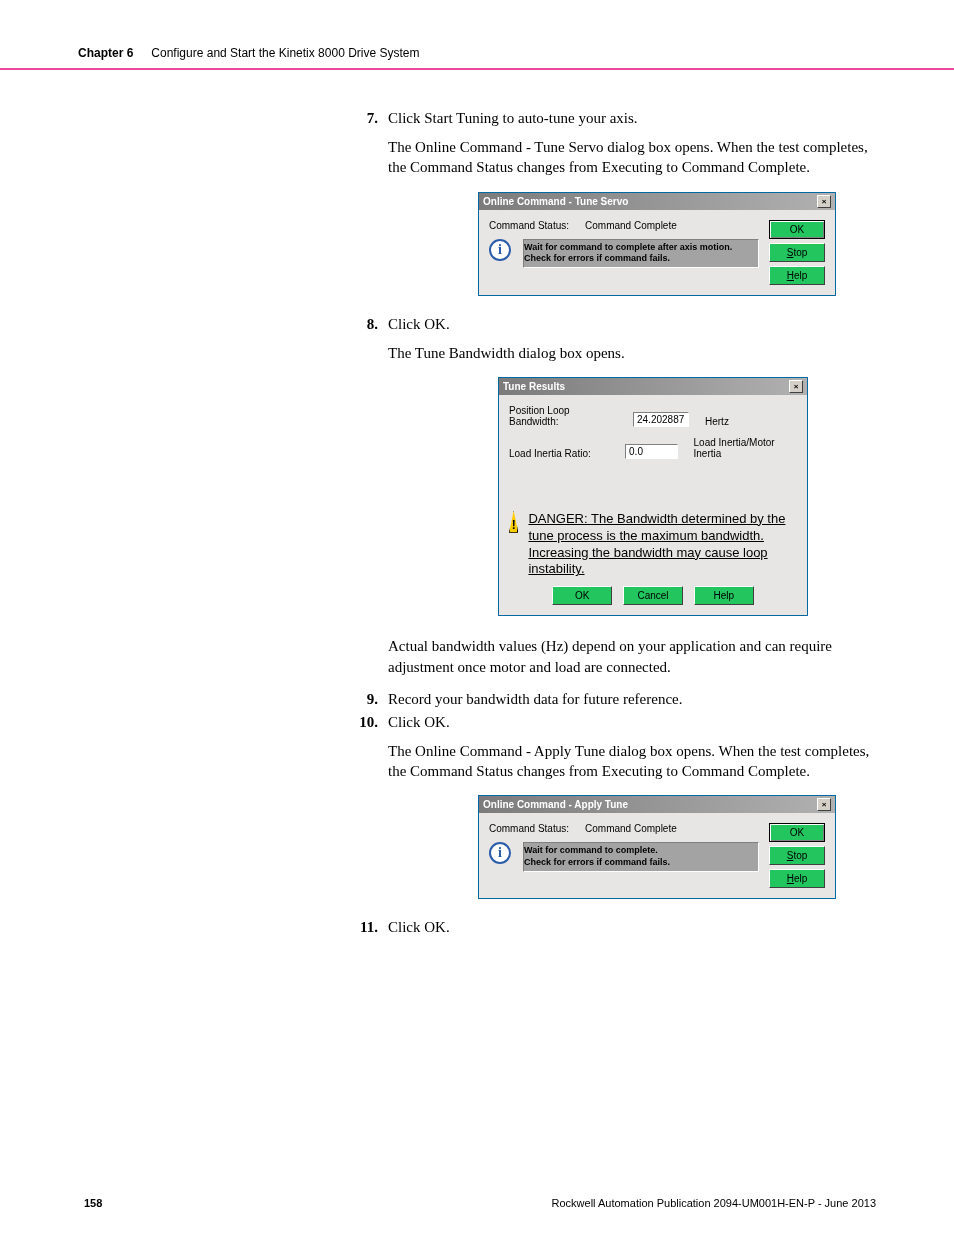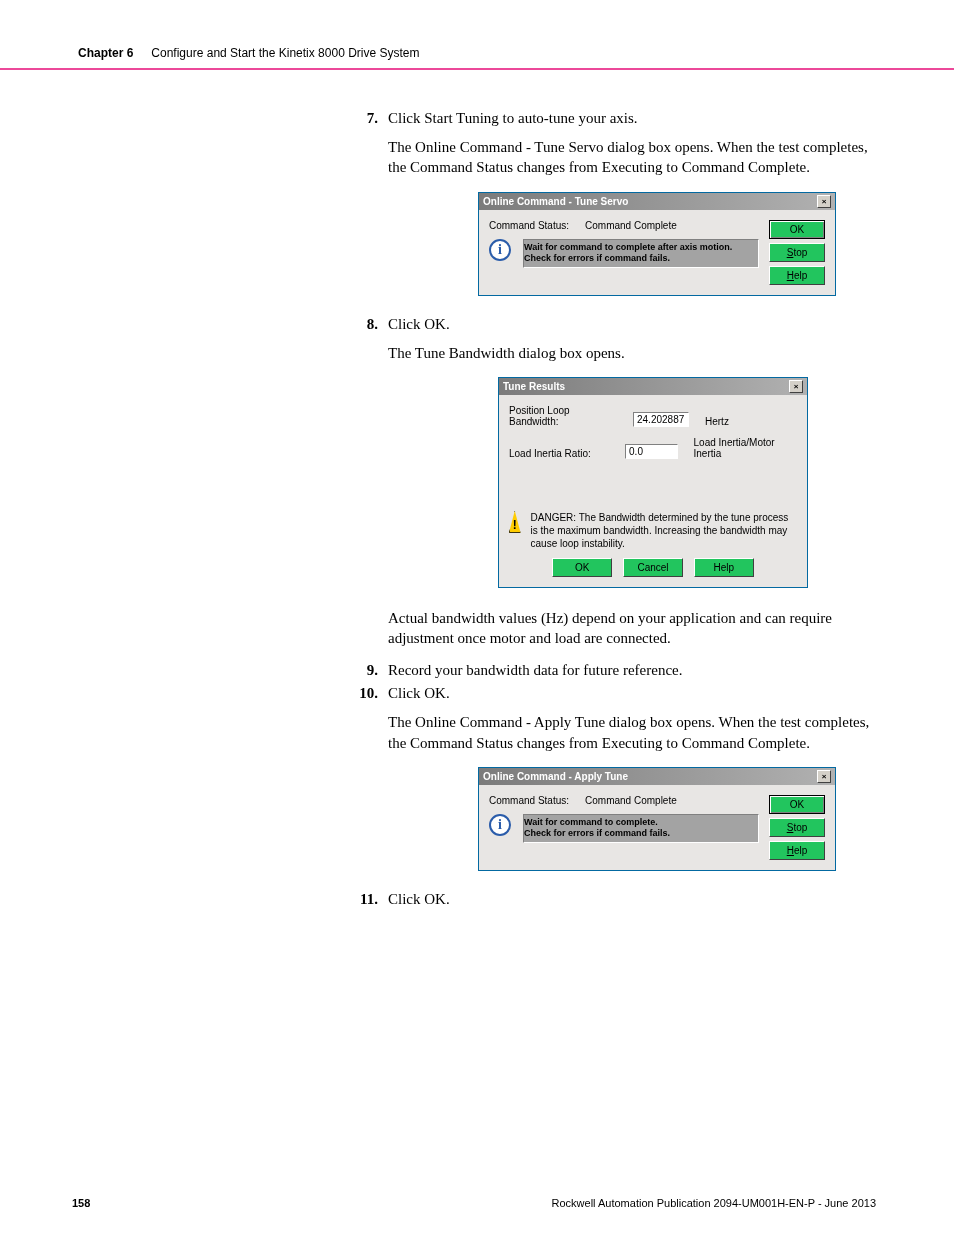--- a/index.html
+++ b/index.html
@@ -160,29 +160,29 @@
     width: 24px; height: 22px;
     background: #fc0;
     border: 1px solid #000;
     position: relative;
     clip-path: polygon(50% 0, 100% 100%, 0 100%);
     text-align: center;
     font-weight: bold;
     font-size: 12px;
     line-height: 26px;
   }
-  .danger-text { font-size: 10px; line-height: 1.3; }
+  .danger-text { font-size: 13px; line-height: 1.3; text-decoration: underline; }
   .bottom-btns { text-align: center; margin-top: 8px; }
   .bottom-btns .dlg-btn { margin: 0 4px; width: 60px; }
   
   .apply-tune-dlg { width: 358px; margin-left: 400px; }
   .footer {
     position: absolute;
     bottom: 26px;
-    left: 72px;
+    left: 84px;
     right: 78px;
     display: flex;
     align-items: baseline;
     font-family: Arial, sans-serif;
     font-size: 11px;
   }
   .page-num { font-weight: bold; width: 210px; }
   .pub-info { flex: 1; text-align: right; }
 </style>
 </head>

